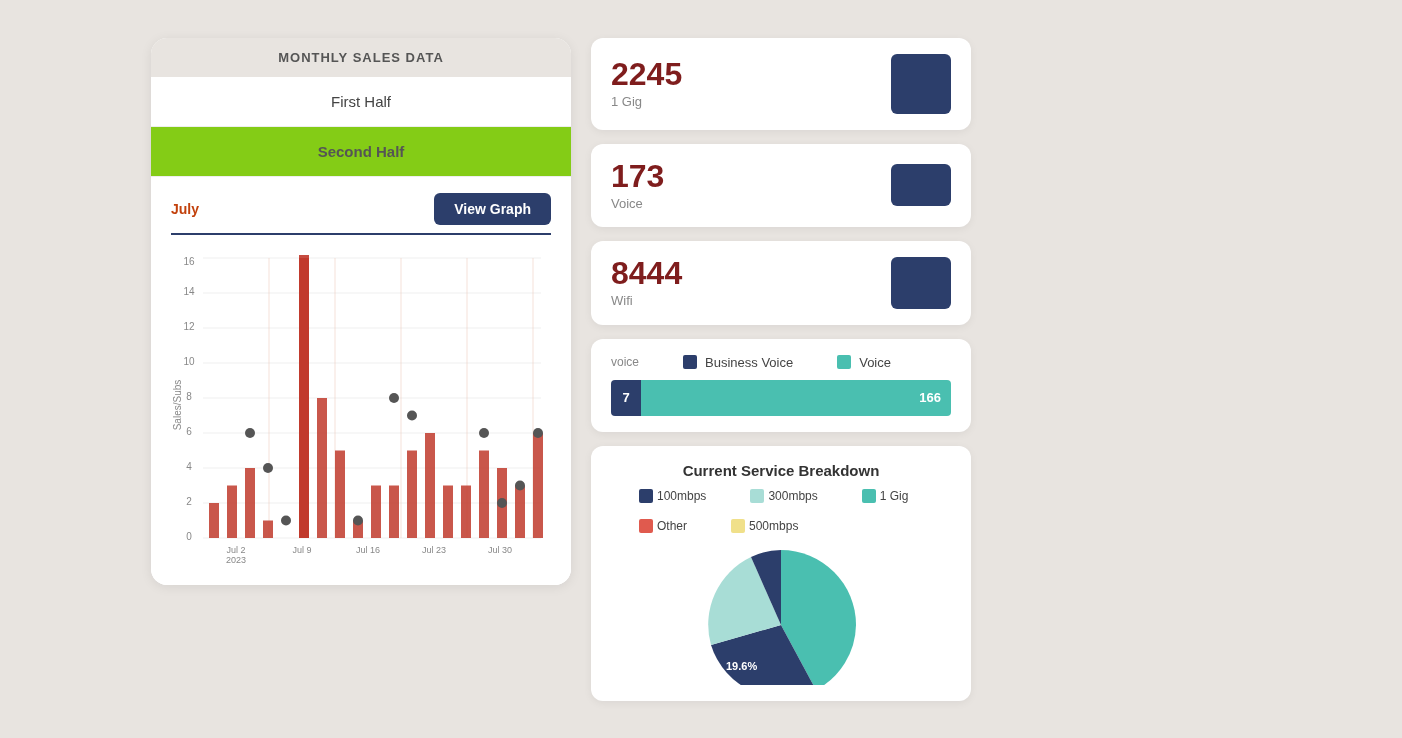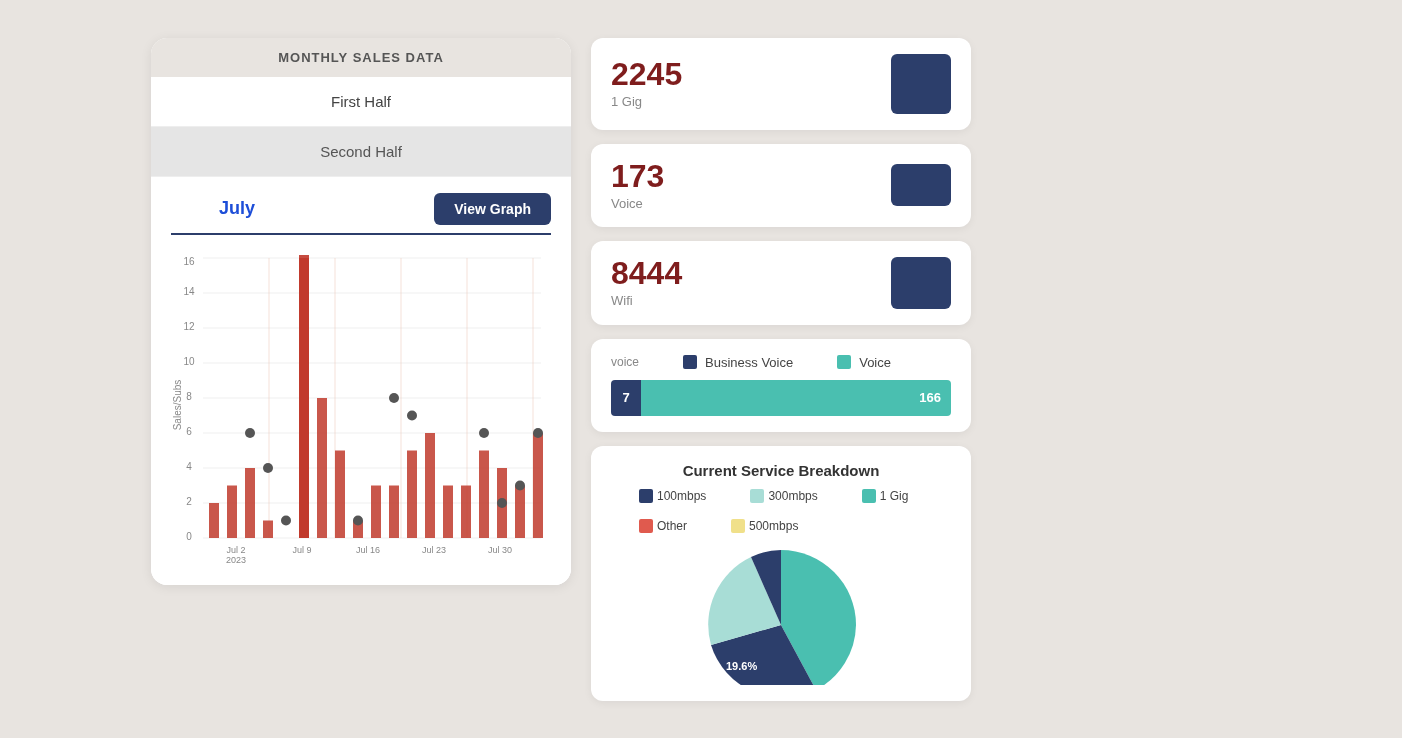--- a/index.html
+++ b/index.html
@@ -40,38 +40,38 @@
     }
     .half-tab {
       padding: 16px;
       text-align: center;
       font-size: 15px;
       color: #444;
       border-bottom: 1px solid #eee;
       background: #fff;
     }
     .half-tab.second {
-      background: #e5e5e5;
+      background: #84cc16;
       color: #555;
+      font-weight: bold;
     }
     .chart-section {
       padding: 16px 20px 20px;
       background: #fff;
     }
     .chart-header {
       display: flex;
       justify-content: space-between;
       align-items: center;
       margin-bottom: 8px;
     }
     .chart-month {
-      font-size: 18px;
+      font-size: 14px;
       font-weight: 700;
-      color: #1d4ed8;
-      margin-left: 48px;
+      color: #c2410c;
     }
     .view-graph-btn {
       background: #2c3e6b;
       color: #fff;
       border: none;
       border-radius: 6px;
       padding: 8px 20px;
       font-size: 14px;
       font-weight: 600;
       cursor: pointer;

